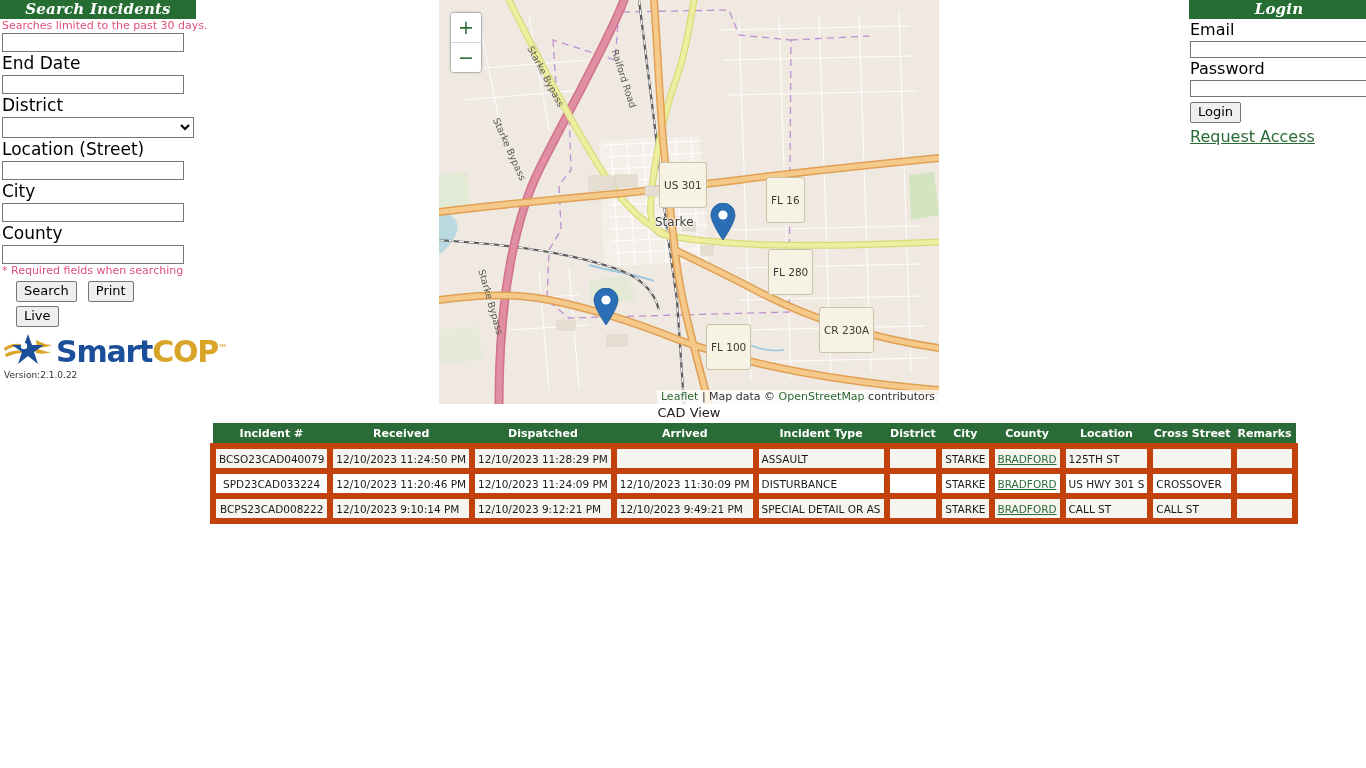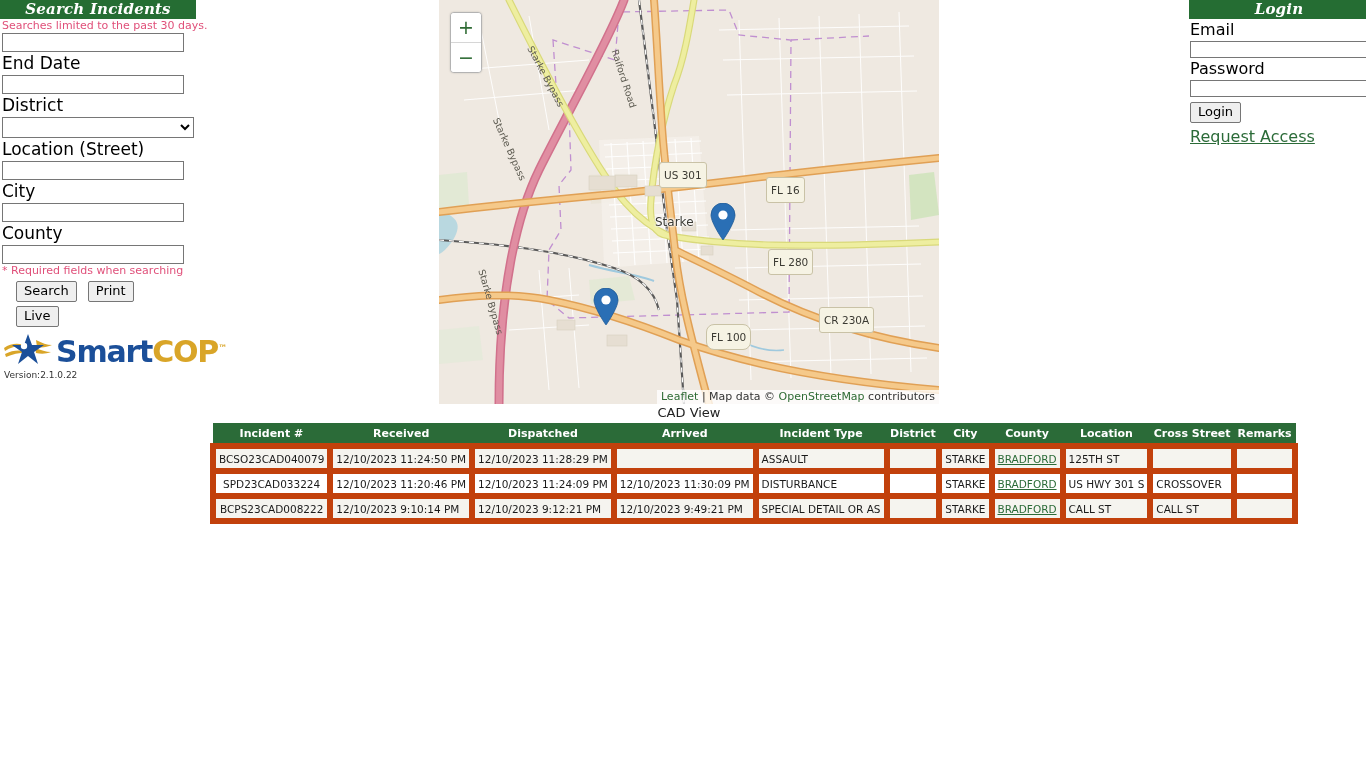--- a/index.html
+++ b/index.html
@@ -214,21 +214,21 @@
   }
 
   
   .road-pill {
     position: absolute;
     background: #f6f3e4;
     border: 1px solid #c9c2a6;
     border-radius: 3px;
     color: #3b3a33;
     font-size: 10.5px;
-    padding: 6px 4px;
+    padding: 16px 4px;
     white-space: nowrap;
     z-index: 25;
     font-family: "DejaVu Sans", "Liberation Sans", sans-serif;
   }
   .place-label {
     position: absolute;
     color: #3b3a33;
     font-size: 12px;
     z-index: 25;
     text-shadow: 0 0 2px #fff, 0 0 3px #fff, 1px 0 2px #fff, -1px 0 2px #fff;
@@ -504,21 +504,21 @@
       <div class="road-name" style="left:96px;top:44px;transform:rotate(62deg);transform-origin:left top;">Starke Bypass</div>
       <div class="road-name" style="left:62px;top:116px;transform:rotate(66deg);transform-origin:left top;">Starke Bypass</div>
       <div class="road-name" style="left:48px;top:268px;transform:rotate(74deg);transform-origin:left top;">Starke Bypass</div>
       <div class="road-name" style="left:181px;top:48px;transform:rotate(72deg);transform-origin:left top;">Raiford Road</div>
 
       <div class="place-label" style="left:216px;top:215px;">Starke</div>
 
       <div class="road-pill" style="left:220px;top:162px;">US 301</div>
       <div class="road-pill" style="left:327px;top:177px;">FL 16</div>
       <div class="road-pill" style="left:329px;top:249px;">FL 280</div>
-      <div class="road-pill" style="left:267px;top:324px;border-radius:8px;">FL 100</div>
+      <div class="road-pill" style="left:267px;top:324px;">FL 100</div>
       <div class="road-pill" style="left:380px;top:307px;">CR 230A</div>
 
       <div class="marker" style="left:271px;top:203px;">
         <svg width="26" height="38" viewBox="0 0 26 38" xmlns="http://www.w3.org/2000/svg">
           <path d="M13 37 C13 37, 25 20, 25 12 A12 12 0 1 0 1 12 C1 20, 13 37, 13 37 Z" fill="#2a6fb5" stroke="#1f5a96" stroke-width="0.8"></path>
           <circle cx="13" cy="12" r="4.6" fill="#ffffff"></circle>
         </svg>
       </div>
       <div class="marker" style="left:154px;top:288px;">
         <svg width="26" height="38" viewBox="0 0 26 38" xmlns="http://www.w3.org/2000/svg">

